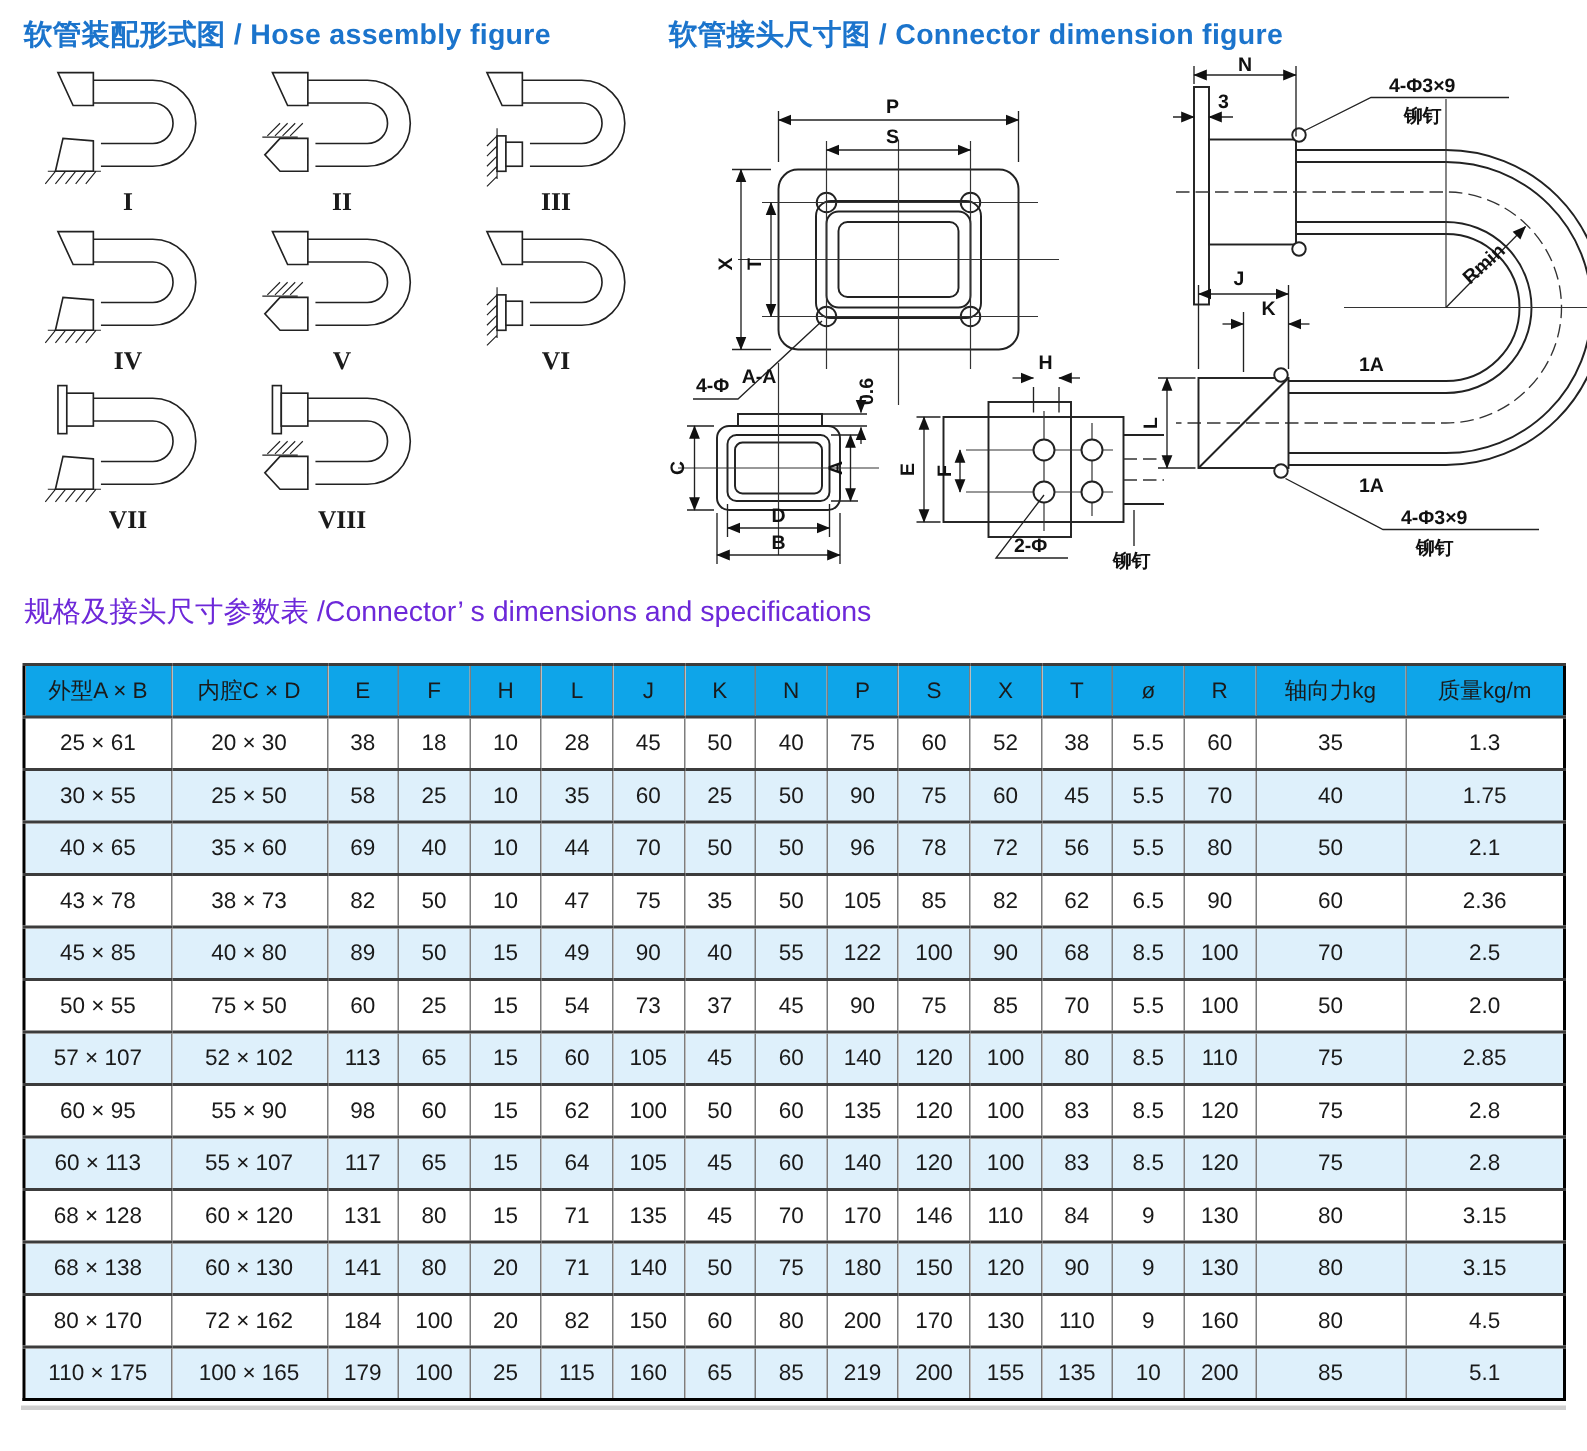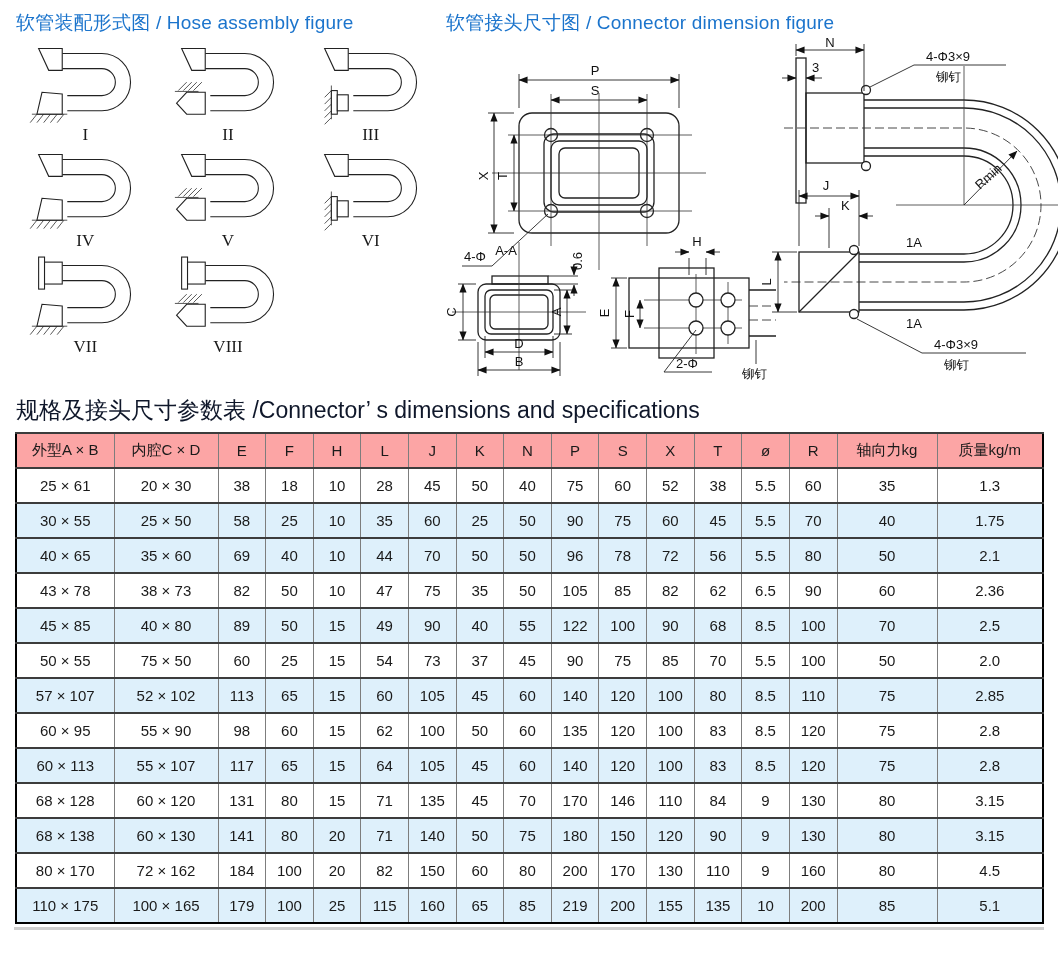--- a/index.html
+++ b/index.html
@@ -1,40 +1,40 @@
 <!DOCTYPE html>
 <html><head>
 <meta charset="utf-8">
 <style>
   html,body{margin:0;padding:0;background:#fff;}
   body{width:1058px;height:967px;font-family:"Liberation Sans",sans-serif;color:#1a1a1a;overflow:hidden;}
   .page{padding:6px 14px 0 14px;}
-  .top-area{display:flex;}
+  .top-area{display:flex;font-weight:bold;}
   .left-col{width:428px;flex:0 0 428px;}
   .right-col{flex:1;padding-left:2px;}
   .sec-title{color:#1b74cc;font-size:19px;letter-spacing:.2px;padding:4px 0 2px 2px;white-space:nowrap;}
   .fig-grid{display:grid;grid-template-columns:repeat(3,1fr);row-gap:2px;margin-top:2px;}
   .fig-cell{display:flex;flex-direction:column;align-items:center;}
   .hose-svg{width:128px;height:86px;}
   .fig-label{font-family:"Liberation Serif",serif;font-size:17px;line-height:18px;}
   .dim-svg{width:630px;height:347px;display:block;}
   svg .shape{fill:none;stroke:#222;stroke-width:1.3;}
   svg .shapef{fill:#fff;stroke:#222;stroke-width:1.3;}
   svg .thin{fill:none;stroke:#333;stroke-width:.8;}
   svg .dash{fill:none;stroke:#333;stroke-width:.9;stroke-dasharray:9 4;}
   svg .dim{fill:none;stroke:#222;stroke-width:.9;}
   svg .hatch{fill:none;stroke:#222;stroke-width:.9;}
   svg text{font-family:"Liberation Sans",sans-serif;font-size:13px;fill:#111;}
   svg text.cjk{font-size:12.5px;}
   
-  .table-title{color:#0f172a;font-size:23px;padding:10px 0 6px 2px;}
+  .table-title{color:#6d28d9;font-size:19px;padding:10px 0 21px 2px;}
   table.specs{border-collapse:collapse;table-layout:fixed;width:1029px;margin-left:1px;border:2px solid #000;}
   table.specs th,table.specs td{border-left:1px solid #7d7d7d;border-top:2px solid #3c3c3c;
     text-align:center;font-size:15px;font-weight:normal;height:33px;padding:0;white-space:nowrap;overflow:hidden;}
-  table.specs th{background:#fca5a5;font-size:15px;margin-left:12px;}
+  table.specs th{background:#0ea5e9;font-size:15px;margin-left:12px;}
   table.specs tr.alt td{background:#def0fb;}
   .page-foot{height:3px;background:#cfcfcf;margin-top:3px;}
 </style>
 </head>
 <body>
 
 <svg width="0" height="0" style="position:absolute" aria-hidden="true">
   <defs>
     <g id="hose-u">
       <path class="shape" d="M38,16 H85 A34,34 0 0 1 85,84 H44"></path>

